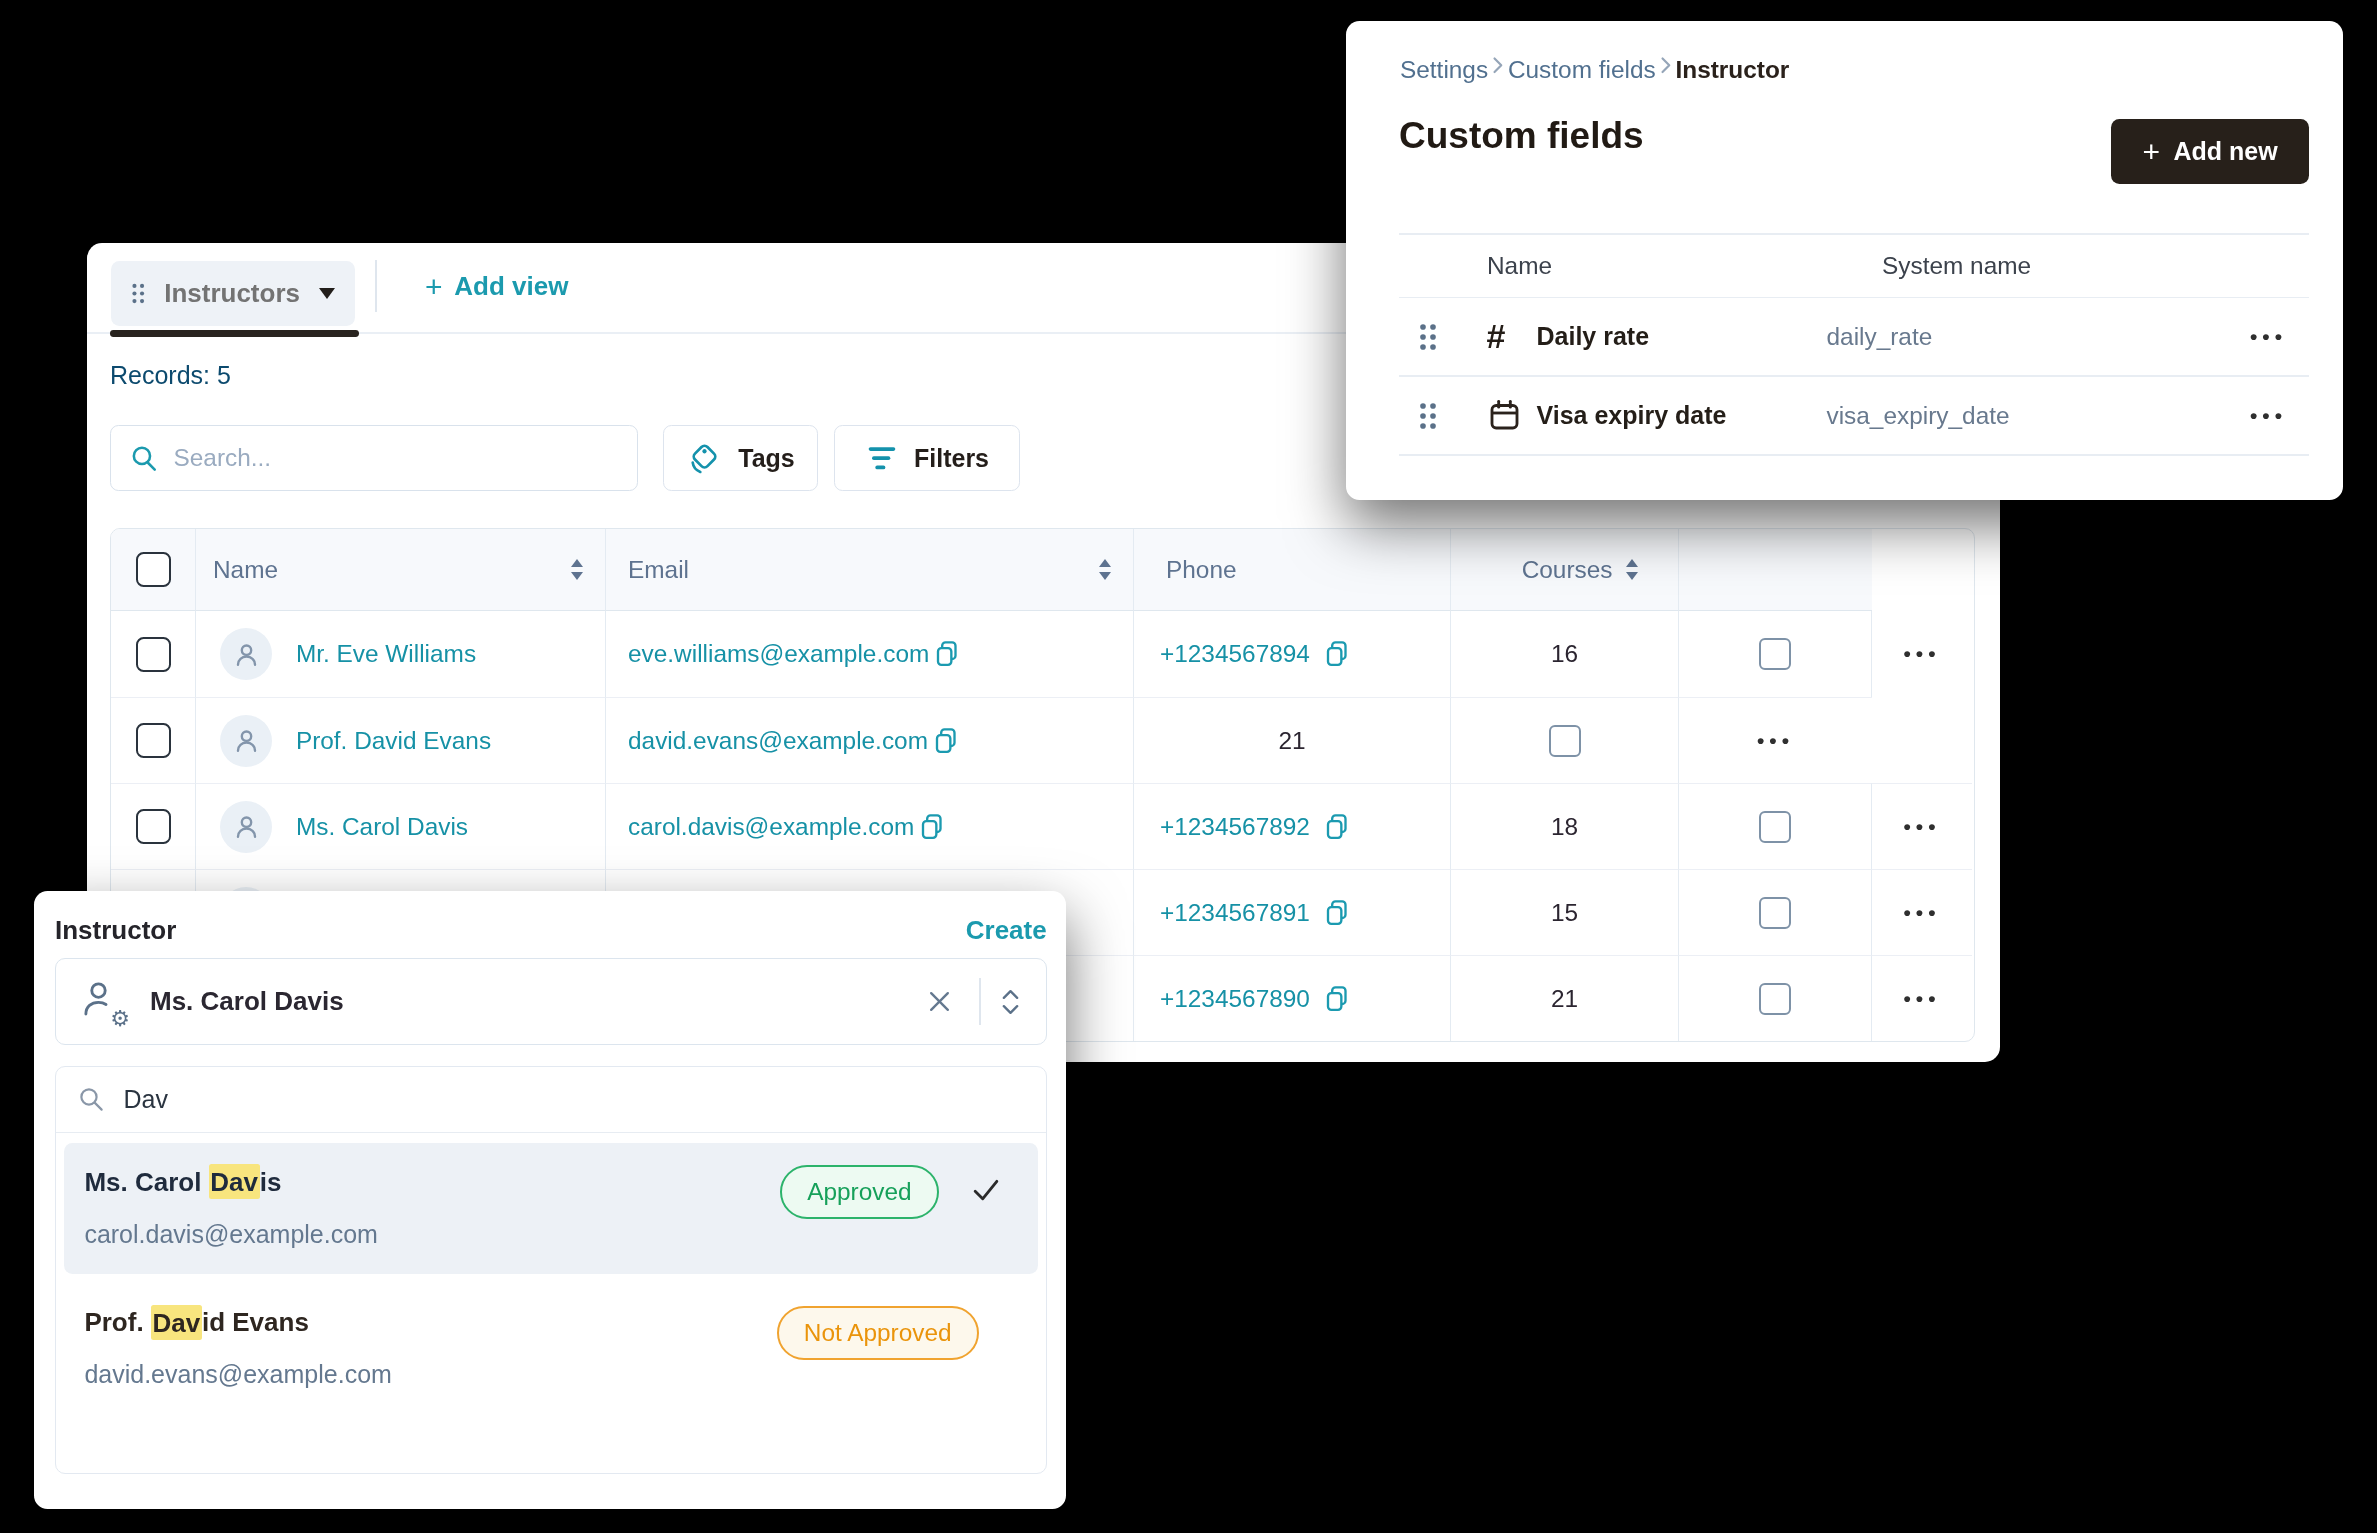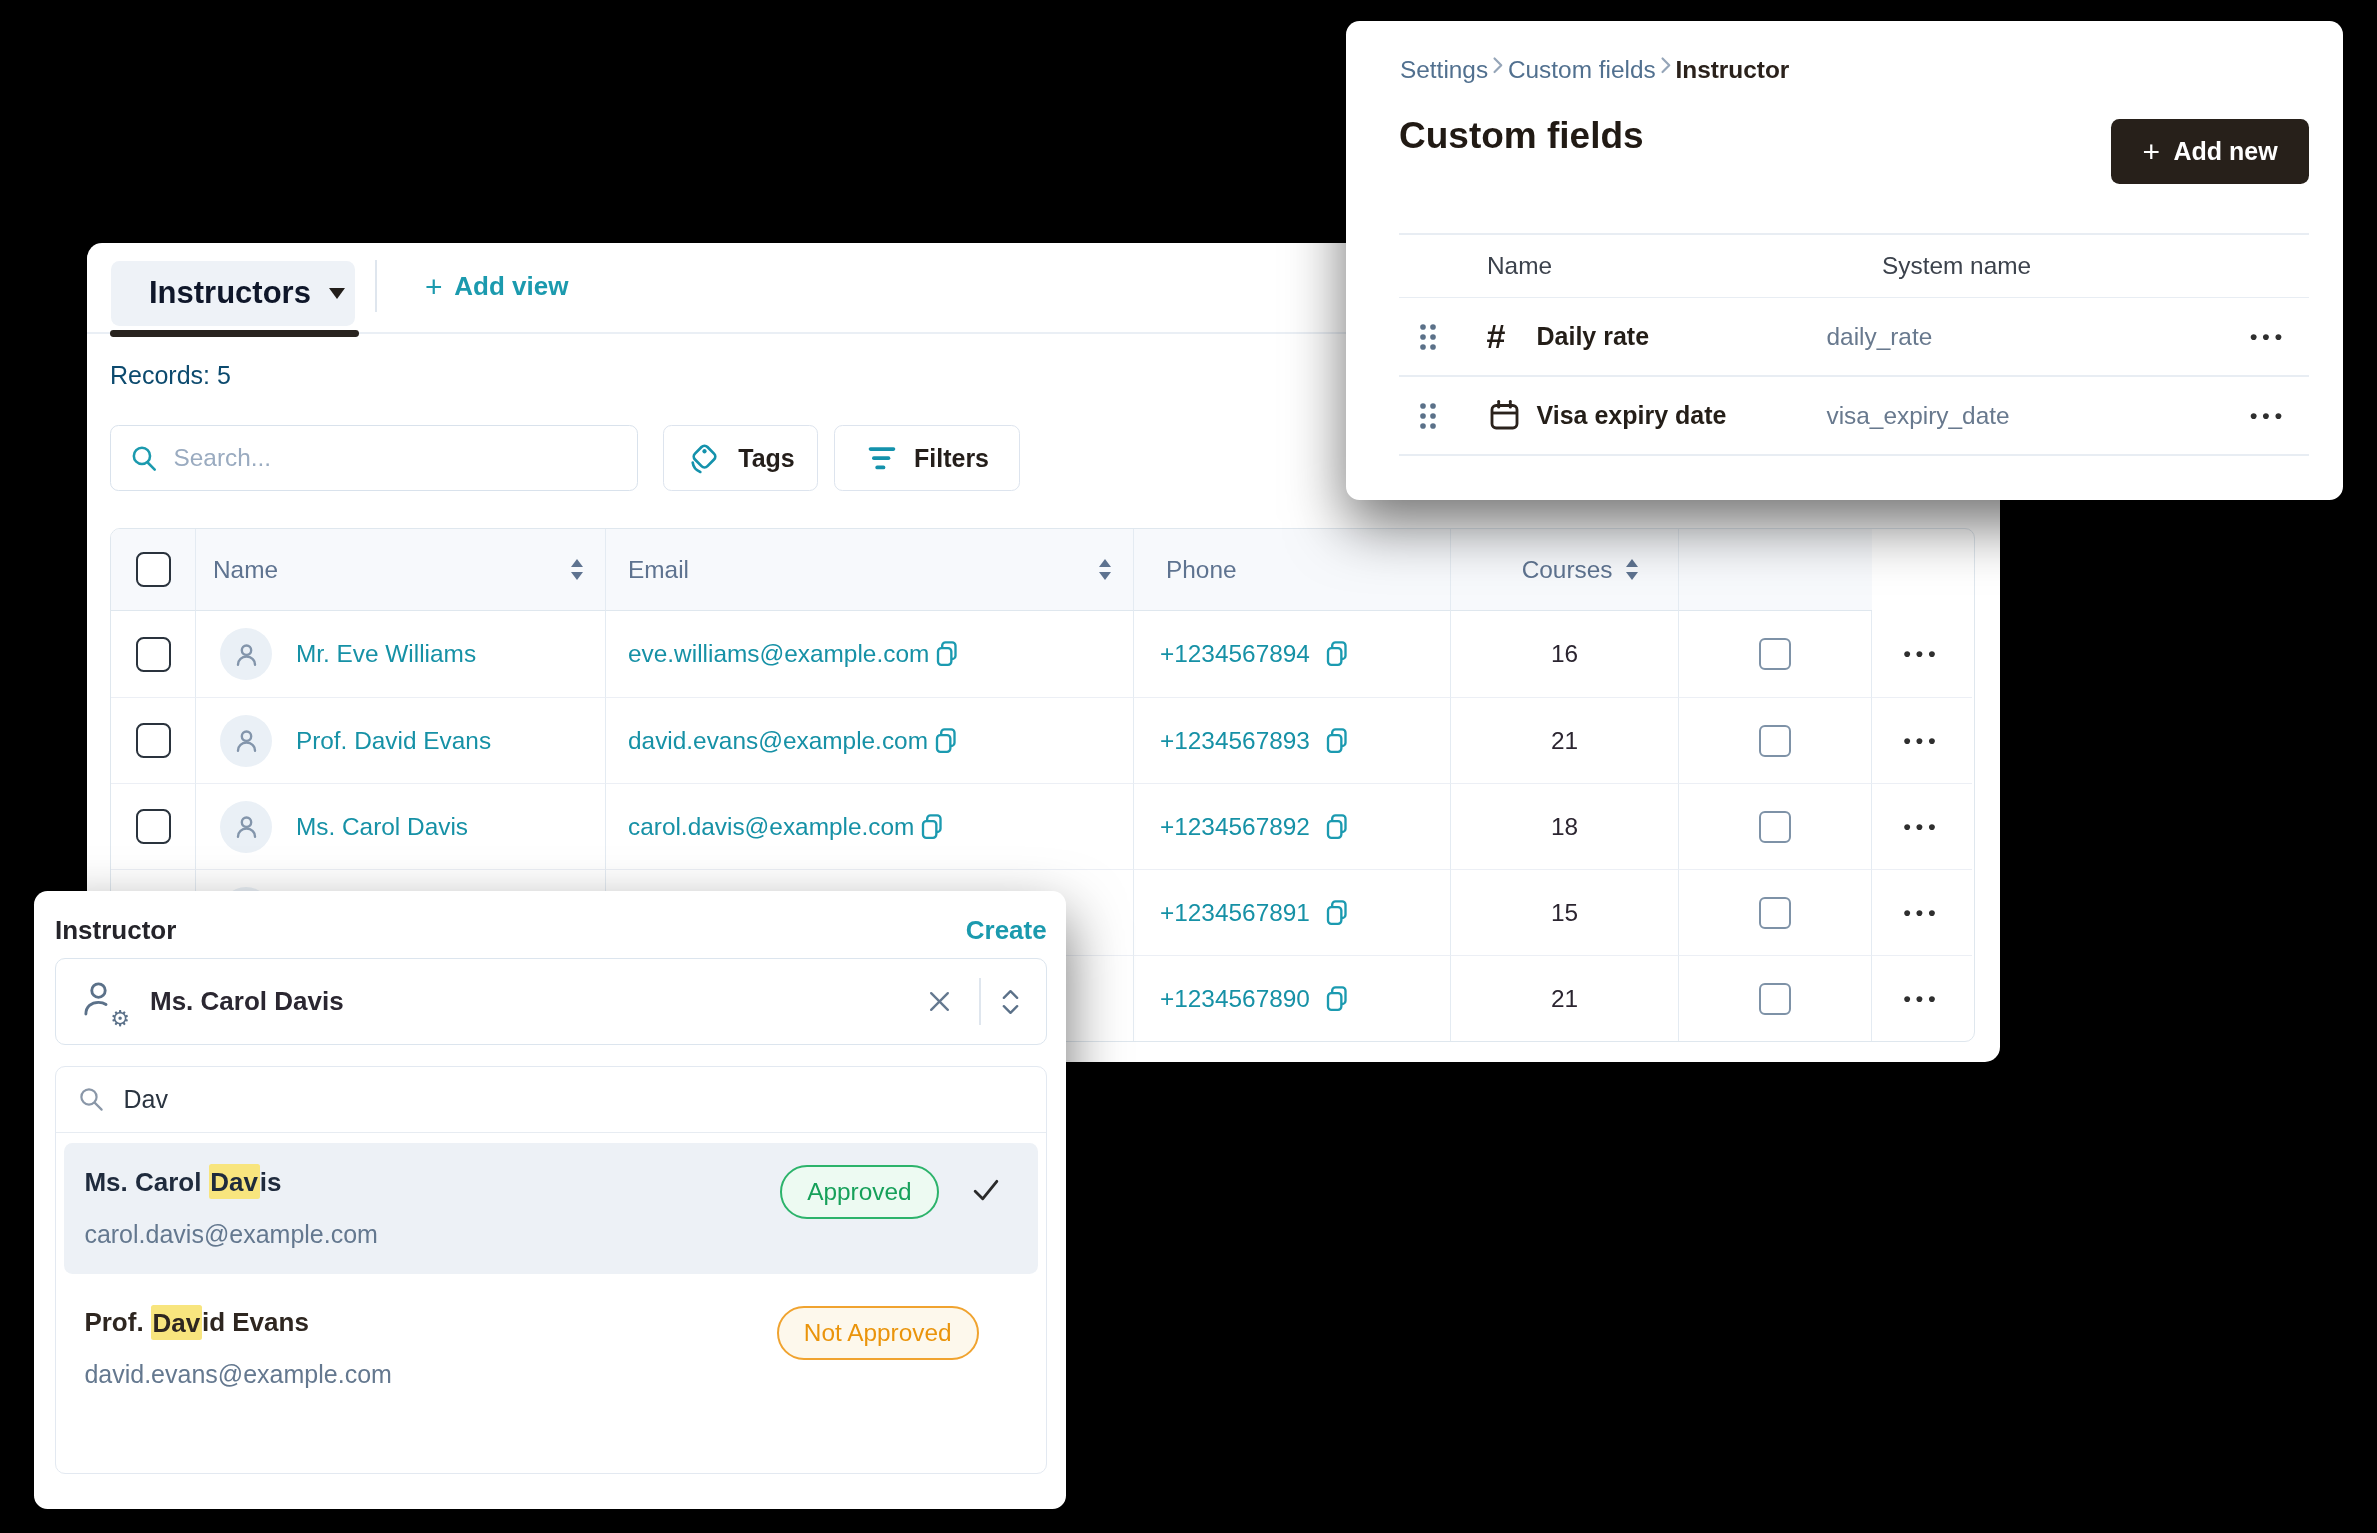--- a/index.html
+++ b/index.html
@@ -6,21 +6,21 @@
   html,body { background:#000; }
   body { font-family:"Liberation Sans", sans-serif; }
   .stage { position:relative; width:2377px; height:1533px; background:#000; overflow:hidden; }
   .panel { position:absolute; background:#fff; border-radius:15px; box-shadow:0 25px 59px rgba(0,0,0,.55); }
   .abs { position:absolute; }
 
   
   .panel-main { left:87px; top:243px; width:1913px; height:819px; }
   .tab-chip { left:23.5px; top:17.7px; width:244px; height:65px; background:#eef2f7; border-radius:8.4px;
               display:flex; align-items:center; gap:18.5px; padding:0 20px; cursor:pointer; }
-  .tab-chip .lbl { font-size:31px; font-weight:700; color:#0f172a; }
+  .tab-chip .lbl { font-size:26px; font-weight:700; color:#737373; }
   .caret-down { width:0; height:0; border-left:8.4px solid transparent; border-right:8.4px solid transparent; border-top:11px solid #221e1b; }
   .tab-vdiv { left:288px; top:17px; width:1.7px; height:52px; background:#dfe6ee; }
   .add-view { left:338px; top:20px; height:47px; display:flex; align-items:center; gap:11.8px;
               background:none; border:none; color:#1b9aae; font-family:inherit; font-size:26px; font-weight:600; cursor:pointer; }
   .add-view .plus { font-size:30px; font-weight:400; line-height:1; }
   .tab-hairline { left:0; top:89px; width:1913px; height:1.7px; background:#eaeff5; }
   .tab-underline { left:23px; top:87px; width:249px; height:6.7px; background:#29241f; border-radius:3.4px; }
   .records { left:23px; top:118px; font-size:25px; font-weight:500; color:#0c4a6e; }
 
   .search-box { left:23px; top:182px; width:528px; height:66px; border:1.7px solid #d9e2ec; border-radius:8.4px;
@@ -255,29 +255,20 @@
             <span class="avatar">
               <svg width="29" height="29" viewBox="0 0 34 34">
                 <circle cx="17" cy="12" r="5.5" fill="none" stroke="#8395ab" stroke-width="2.8"></circle>
                 <path d="M7 29 c0-6 4.5-9.5 10-9.5 s10 3.5 10 9.5" fill="none" stroke="#8395ab" stroke-width="2.8" stroke-linecap="round"></path>
               </svg>
             </span>
             <a class="link">Prof. David Evans</a>
           </div>
           <div class="cellpad-email">
             <a class="link">david.evans@example.com</a>
-            <span class="copy">
-              <svg width="30" height="30" viewBox="0 0 36 36">
-                  <rect x="11" y="4" width="16" height="20" rx="4" fill="none" stroke="#1b9ab0" stroke-width="2.8"></rect>
-                  <rect x="6" y="11" width="16" height="20" rx="4" fill="#fff" stroke="#1b9ab0" stroke-width="2.8"></rect>
-                </svg>
-            </span>
-          </div>
-          <div class="cellpad-phone">
-            <a class="link">+1234567893</a>
             <span class="copy">
               <svg width="30" height="30" viewBox="0 0 36 36">
                   <rect x="11" y="4" width="16" height="20" rx="4" fill="none" stroke="#1b9ab0" stroke-width="2.8"></rect>
                   <rect x="6" y="11" width="16" height="20" rx="4" fill="#fff" stroke="#1b9ab0" stroke-width="2.8"></rect>
                 </svg>
             </span>
           </div>
           <div class="c-num">21</div>
           <div class="c-center">
               <span class="cb-feat"></span>

